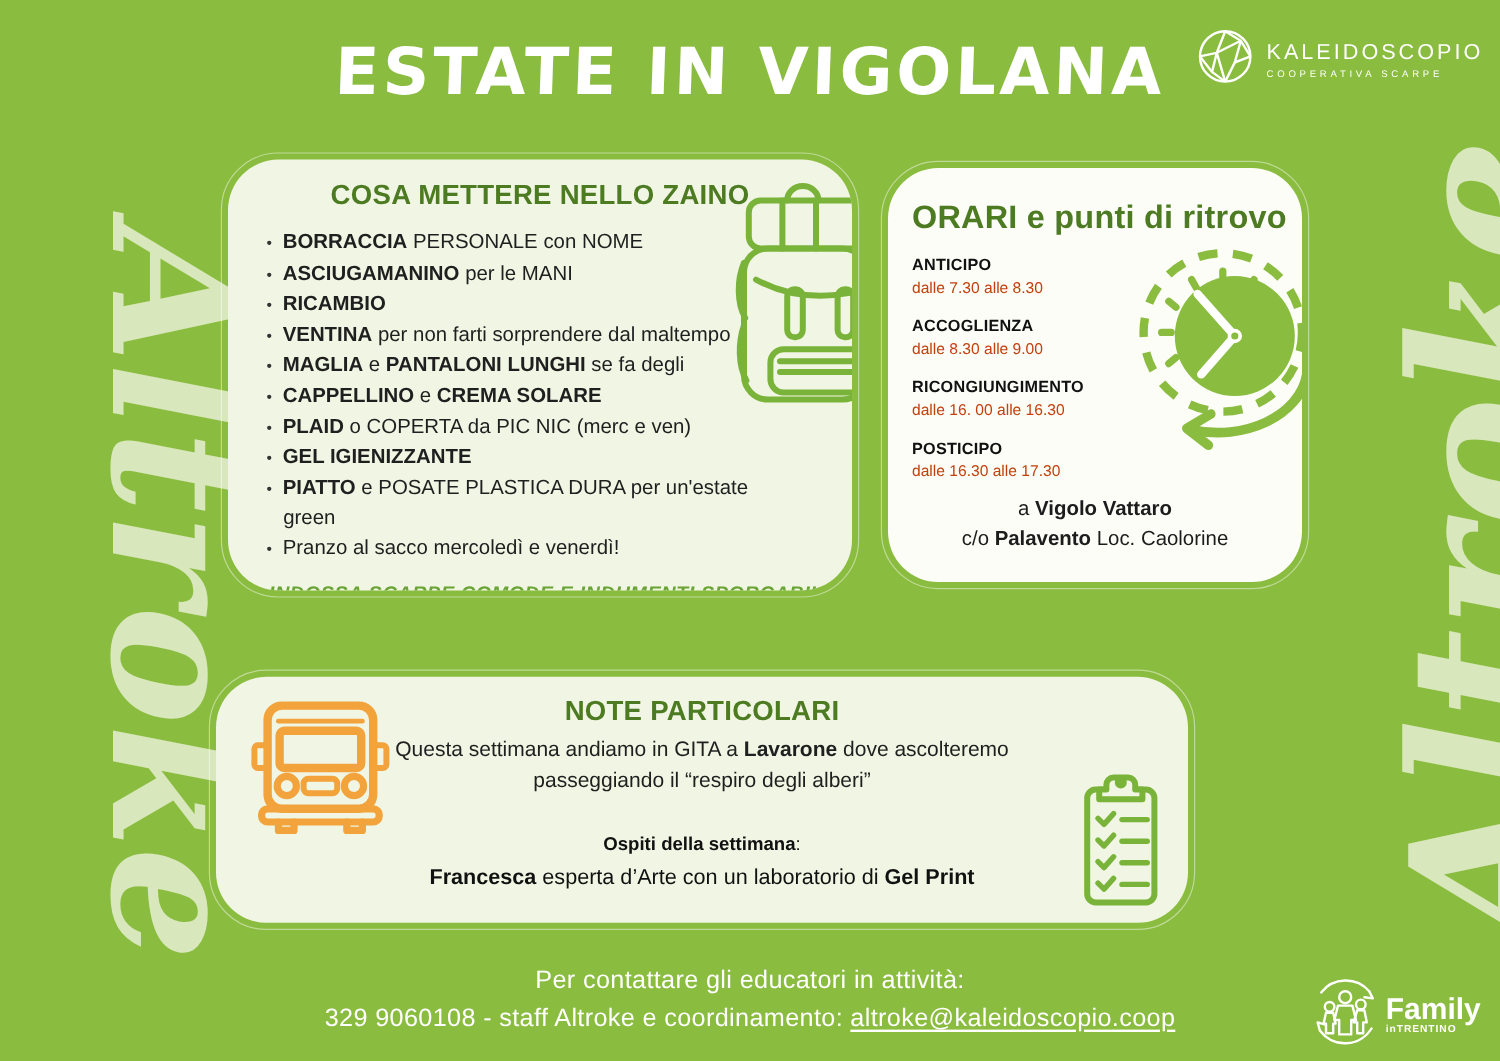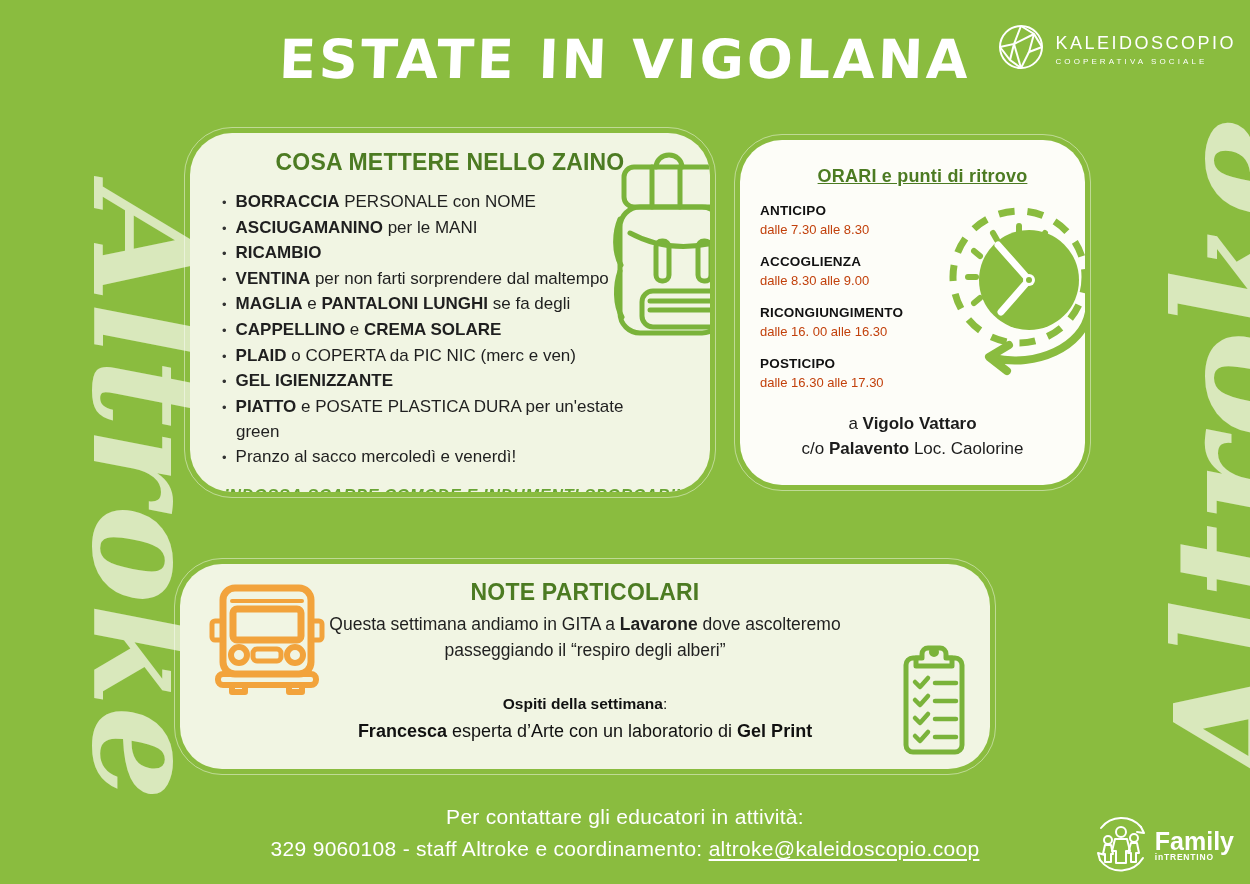--- a/index.html
+++ b/index.html
@@ -52,21 +52,21 @@
   }
   #zaino-list li::before{content:"•";margin-right:9px;font-size:13px;color:#333;}
   #zaino-note{
     margin:15px 0 0 34px;color:#69a434;font-weight:bold;font-style:italic;
     font-size:16.5px;letter-spacing:0.5px;
   }
   #backpack-icon{position:absolute;top:16px;right:-14px;}
 
   
   #orari-title{
-    text-align:center;margin:26px 0 16px 20px;font-size:18px;text-decoration:underline;
+    text-align:left;margin:26px 0 16px 20px;font-size:27px;
   }
   #orari-slots{margin-left:20px;width:205px;}
   .slot{margin-bottom:17px;}
   .slot-label{font-weight:bold;font-size:13.5px;color:#111;margin-bottom:4px;letter-spacing:0.2px;}
   .slot-time{font-size:13px;color:#c2410c;}
   #clock-icon{position:absolute;top:42px;right:-14px;}
   #meeting-point{
     position:absolute;bottom:24px;left:0;width:100%;text-align:center;
     font-size:17px;line-height:25px;color:#1c1c1c;
   }
@@ -114,21 +114,21 @@
       <path d="M18 22 L38 12"></path>
       <path d="M25 4 L38 12 L46 25"></path>
       <path d="M38 12 L33 30 L46 25"></path>
       <path d="M33 30 L25 46"></path>
       <path d="M4 25 L14 38 L25 46"></path>
       <path d="M14 38 L18 22"></path>
     </svg>
   </span>
   <span>
     <div class="kal-name">KALEIDOSCOPIO</div>
-    <div class="kal-sub">COOPERATIVA SOCIALE</div>
+    <div class="kal-sub">COOPERATIVA SCARPE</div>
   </span>
 </div>
 
 <div class="card" id="zaino-card">
   <div class="card-title">COSA METTERE NELLO ZAINO</div>
   <span id="backpack-icon">
     <svg width="112" height="196" viewBox="0 0 112 196" fill="none" stroke="#7ab33a" stroke-width="5" stroke-linecap="round" stroke-linejoin="round">
       <path d="M44 18 A13 12 0 0 1 70 18"></path>
       <rect x="12" y="18" width="98" height="40" rx="10"></rect>
       <line x1="40" y1="18" x2="40" y2="58"></line>

